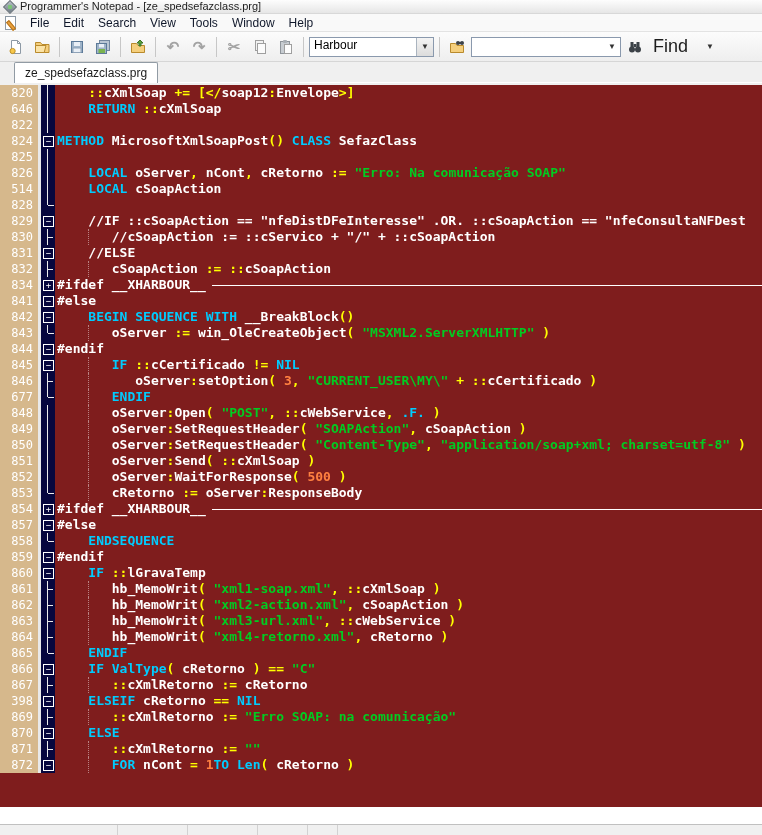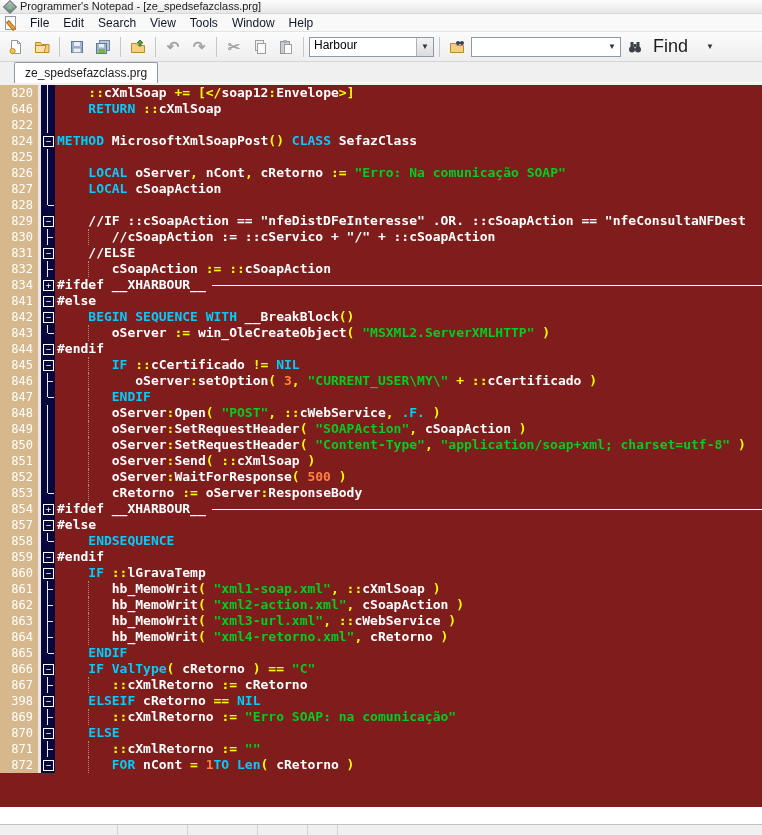--- a/index.html
+++ b/index.html
@@ -283,21 +283,21 @@
             <span class="s-w">oServer</span>
             <span class="s-op">,</span>
             <span class="s-w"> nCont</span>
             <span class="s-op">,</span>
             <span class="s-w"> cRetorno </span>
             <span class="s-op">:= </span>
             <span class="s-str">"Erro: Na comunicação SOAP"</span>
           </div>
         </div>
         <div class="row">
-          <div class="ln">827</div>
+          <div class="ln">514</div>
           <div class="ws"></div>
           <div class="fm fm-v"></div>
           <div class="tx">
             <span class="s-kw">    LOCAL </span>
             <span class="s-w">cSoapAction</span>
           </div>
         </div>
         <div class="row">
           <div class="ln">828</div>
           <div class="ws"></div>
@@ -414,21 +414,21 @@
             <span class="s-op">( </span>
             <span class="s-num">3</span>
             <span class="s-op">, </span>
             <span class="s-str">"CURRENT_USER\MY\"</span>
             <span class="s-op"> + ::</span>
             <span class="s-w">cCertificado</span>
             <span class="s-op"> )</span>
           </div>
         </div>
         <div class="row">
-          <div class="ln">847</div>
+          <div class="ln">677</div>
           <div class="ws"></div>
           <div class="fm fm-e"></div>
           <div class="tx">
             <i class="guide" style="left: 33.25px;"></i>
             <span class="s-kw">       ENDIF</span>
           </div>
         </div>
         <div class="row">
           <div class="ln">848</div>
           <div class="ws"></div>

